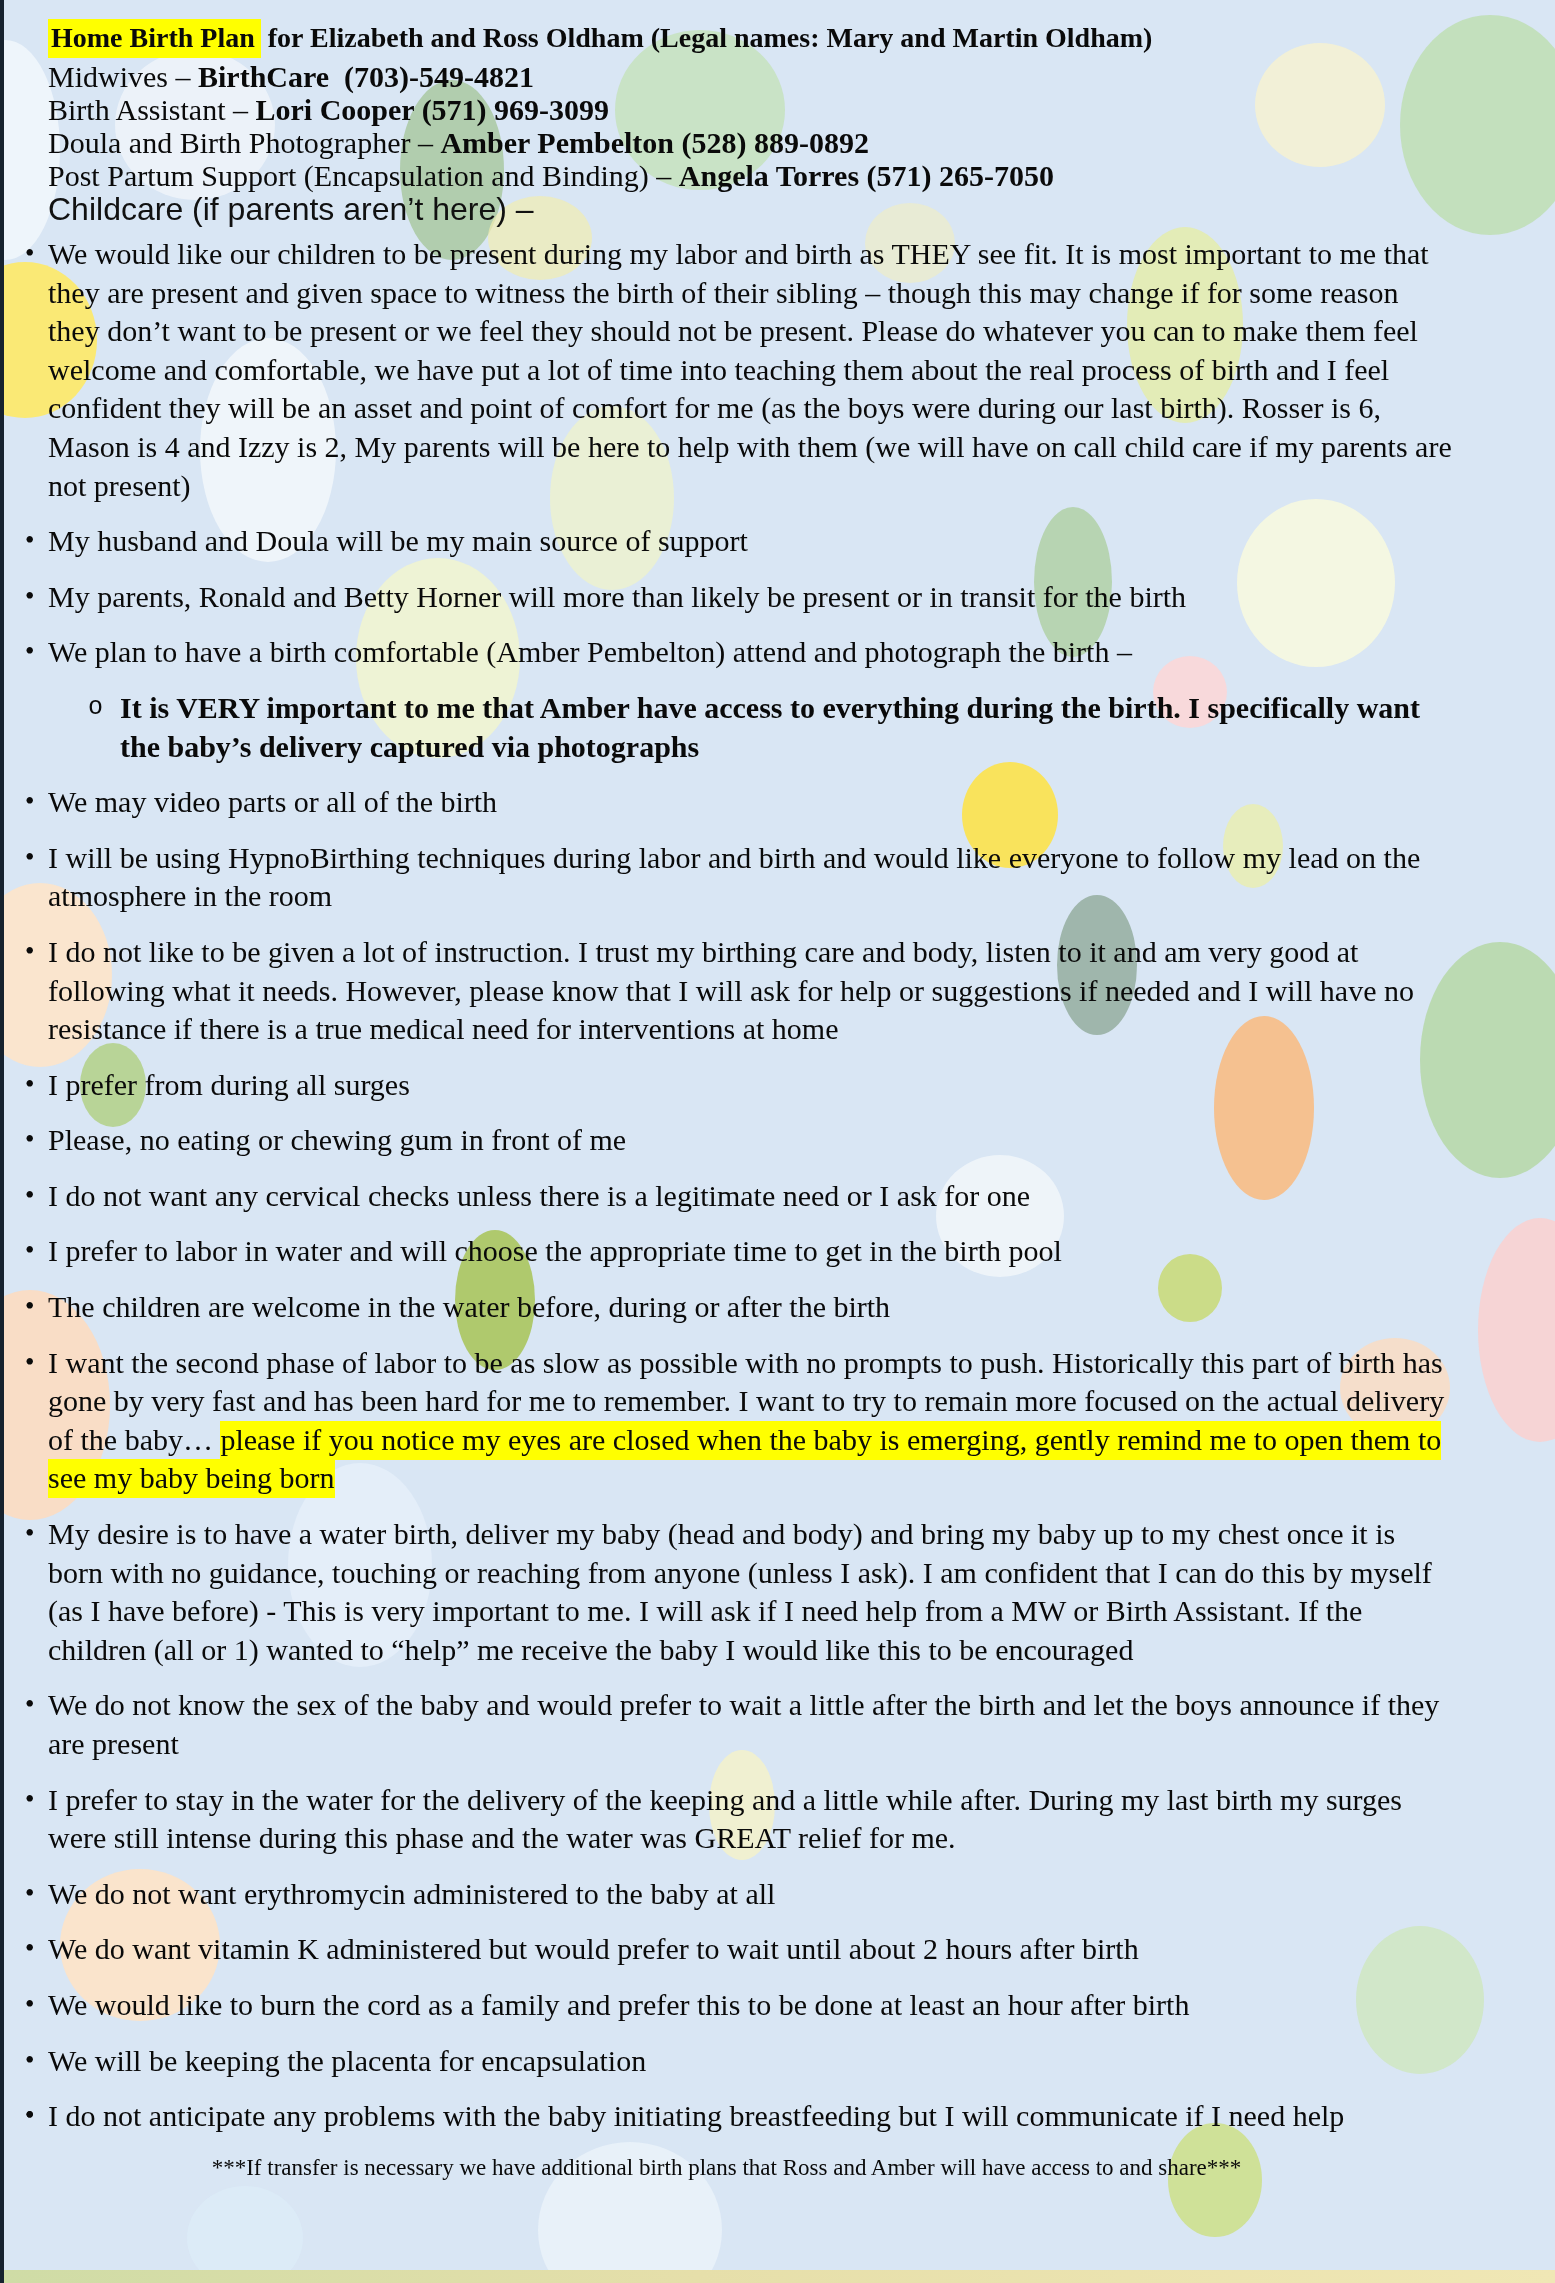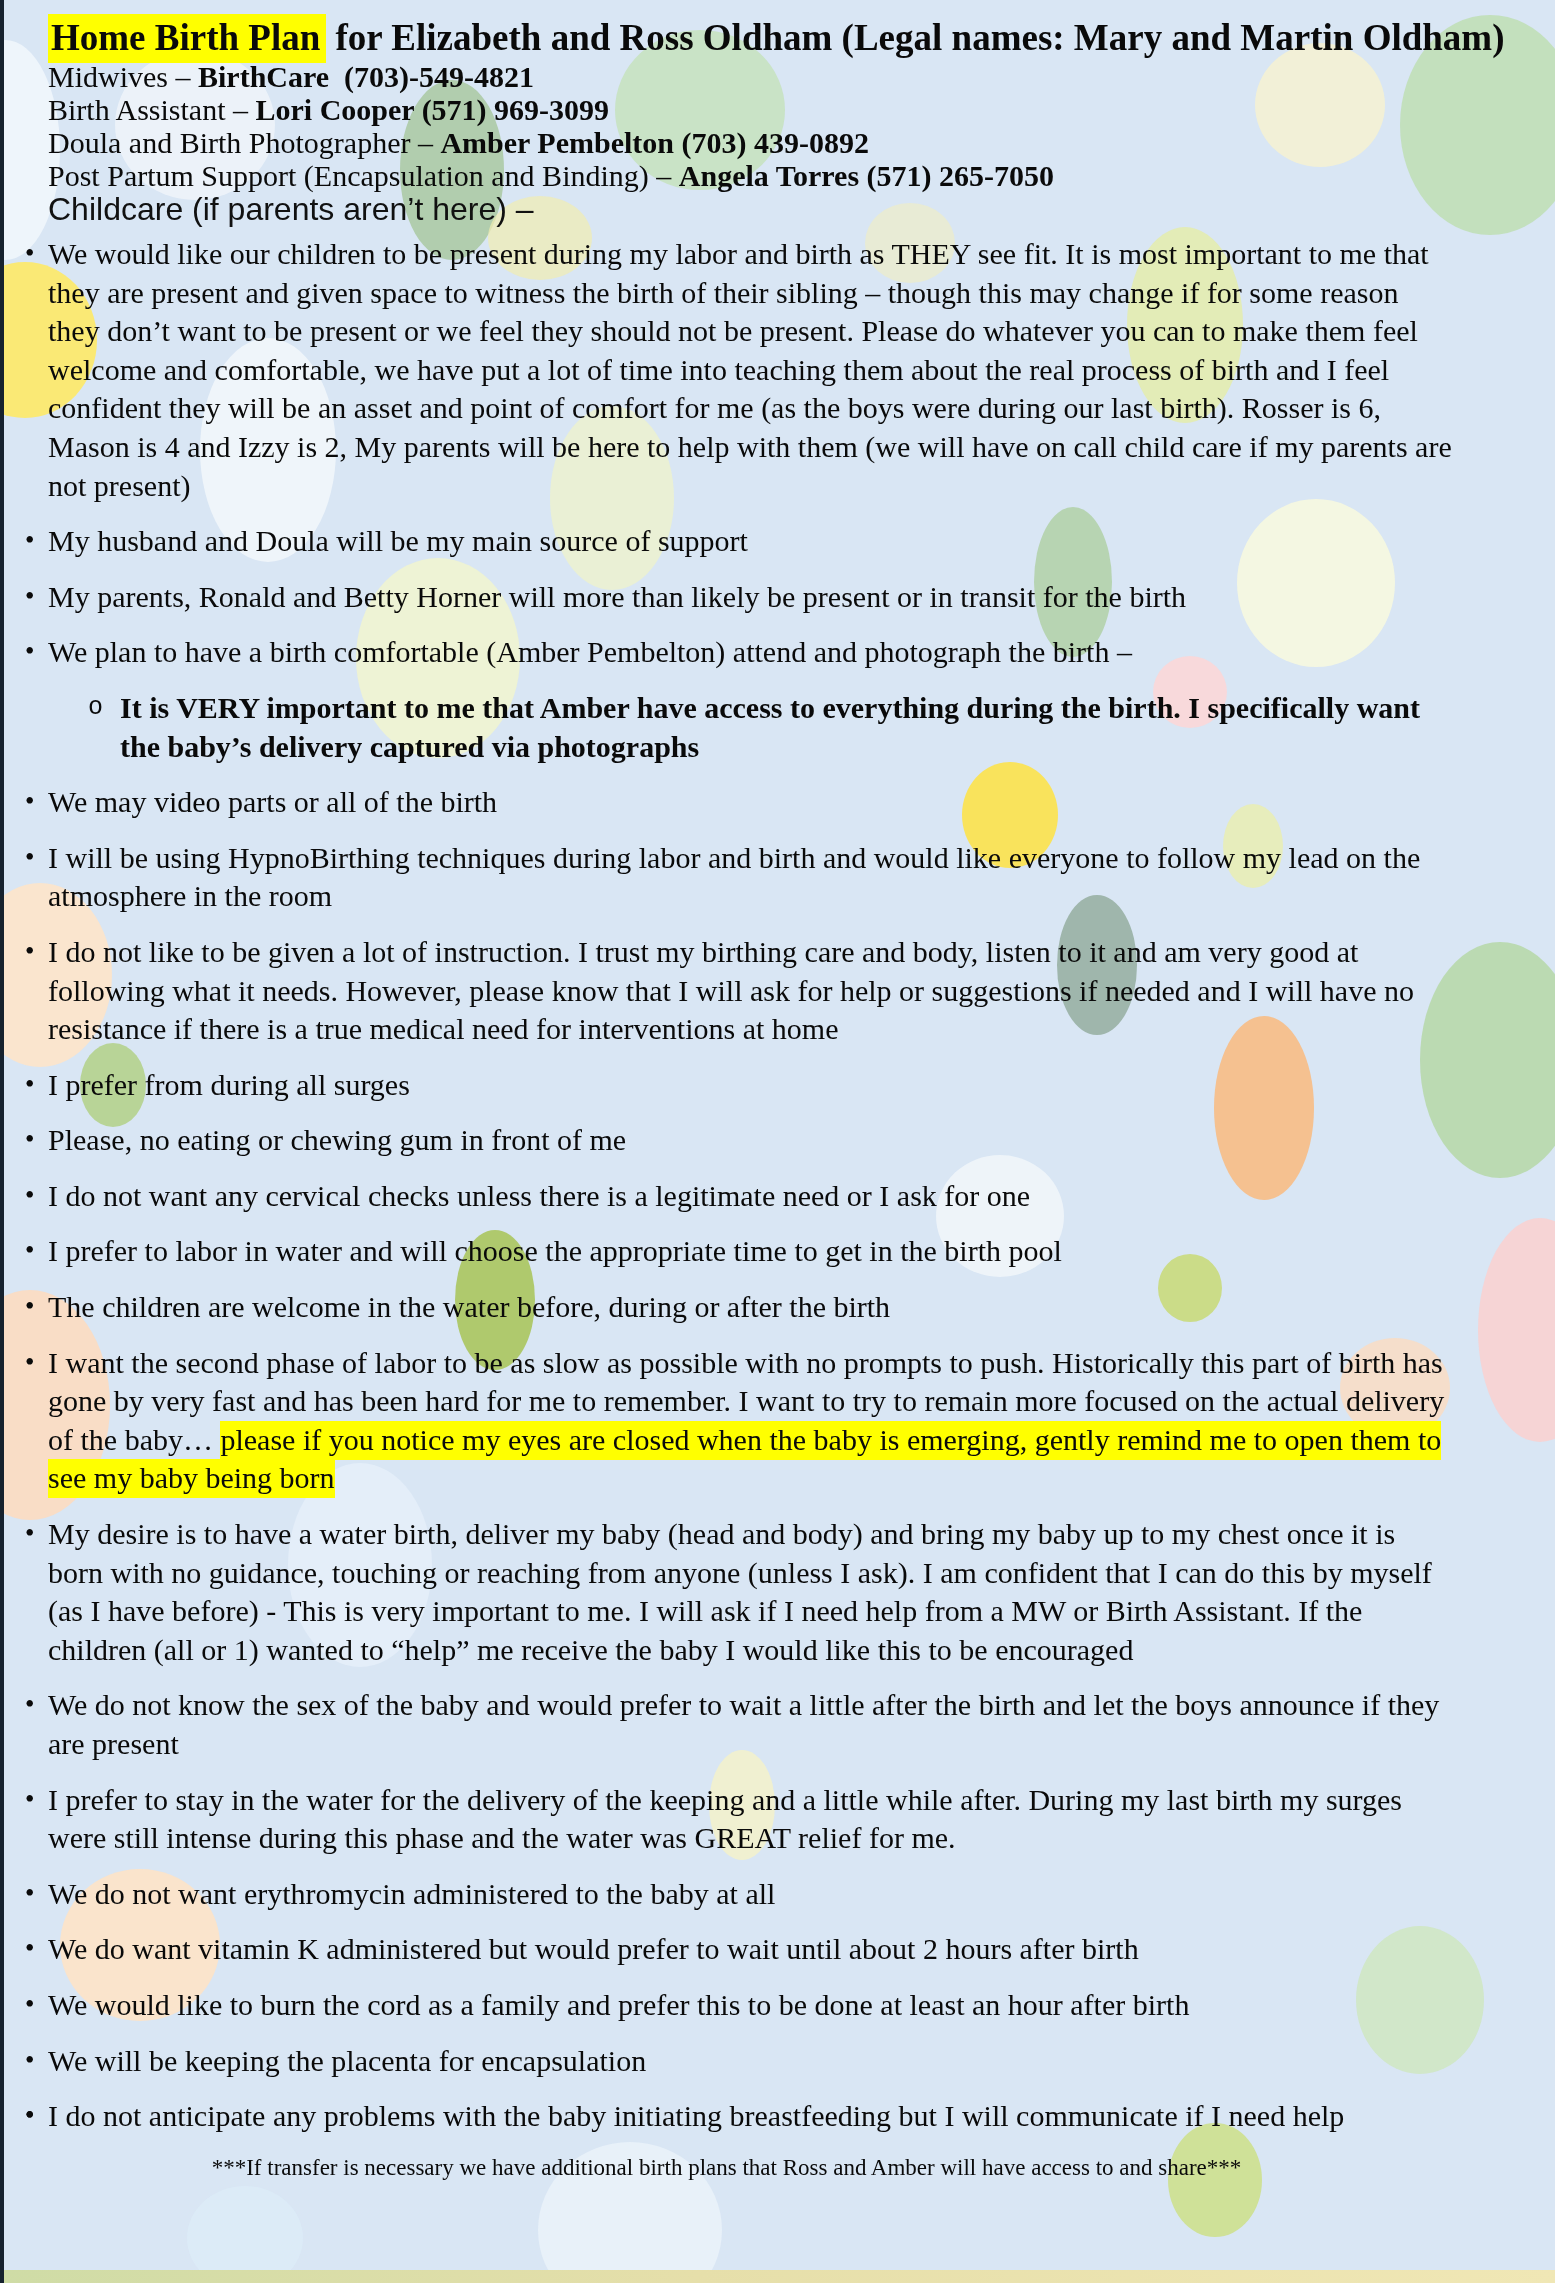--- a/index.html
+++ b/index.html
@@ -12,21 +12,21 @@
     background:var(--bg); color:var(--ink);
     font-family:"Liberation Serif", serif;
   }
   .dots-layer{position:absolute;inset:0;z-index:0;}
   .dot{position:absolute;border-radius:50%;}
   .content{position:relative;z-index:2;}
   .left-border{position:absolute;left:0;top:0;width:4px;height:2283px;background:var(--edge);z-index:6;}
   .bottom-bar{position:absolute;left:0;bottom:0;width:1555px;height:13px;z-index:5;
     background:linear-gradient(90deg,var(--bar-l) 0%,#e6dfaa 45%,var(--bar-r) 100%);}
   .header{padding:16px 0 0 48px;}
-  .title{font-size:37px;font-weight:700;line-height:44px;white-space:nowrap;}
+  .title{font-size:28px;font-weight:700;line-height:44px;white-space:nowrap;}
   .title-hl{background:var(--hl);padding:3px 6px 5px 3px;}
   .contact{font-size:30px;line-height:33px;white-space:pre-wrap;}
   .clabel{font-weight:400;}
   .cname{font-weight:700;}
   .childcare{font-family:"Liberation Sans", sans-serif;font-size:32px;line-height:34px;color:#111;}
   .plan-list{
     list-style:none;margin:9px 0 0 0;padding:0;width:1453px;
     font-size:30px;line-height:38.6px;
   }
   .plan-list li{position:relative;margin:0 0 17px 0;box-sizing:border-box;}
@@ -80,21 +80,21 @@
       <div class="dot" style="left: 538px; top: 2142px; width: 184px; height: 176px; background: rgb(233, 242, 249); opacity: 0.9;"></div>
       <div class="dot" style="left: 187px; top: 2186px; width: 116px; height: 104px; background: rgb(220, 235, 247); opacity: 0.9;"></div>
     </div>
 
   <div class="content">
     <div class="header">
       <div class="title"><span class="title-hl">Home Birth Plan</span><span> for Elizabeth and Ross Oldham (Legal names: Mary and Martin Oldham)</span></div>
 
       <div class="contact"><span class="clabel">Midwives – </span><span class="cname">BirthCare  (703)-549-4821</span></div>
       <div class="contact"><span class="clabel">Birth Assistant – </span><span class="cname">Lori Cooper (571) 969-3099</span></div>
-      <div class="contact"><span class="clabel">Doula and Birth Photographer – </span><span class="cname">Amber Pembelton (703) 439-0892</span></div>
+      <div class="contact"><span class="clabel">Doula and Birth Photographer – </span><span class="cname">Amber Pembelton (528) 889-0892</span></div>
       <div class="contact"><span class="clabel">Post Partum Support (Encapsulation and Binding) – </span><span class="cname">Angela Torres (571) 265-7050</span></div>
 
       <div class="childcare">Childcare (if parents aren’t here) –</div>
     </div>
 
     <ul class="plan-list" id="plan-list">
         <li class="main"><span class="marker">•</span><span class="part normal">We would like our children to be present during my labor and birth as THEY see fit. It is most important to me that they are present and given space to witness the birth of their sibling – though this may change if for some reason they don’t want to be present or we feel they should not be present. Please do whatever you can to make them feel welcome and comfortable, we have put a lot of time into teaching them about the real process of birth and I feel confident they will be an asset and point of comfort for me (as the boys were during our last birth). Rosser is 6, Mason is 4 and Izzy is 2, My parents will be here to help with them (we will have on call child care if my parents are not present)</span></li>
         <li class="main"><span class="marker">•</span><span class="part normal">My husband and Doula will be my main source of support</span></li>
         <li class="main"><span class="marker">•</span><span class="part normal">My parents, Ronald and Betty Horner will more than likely be present or in transit for the birth</span></li>
         <li class="main"><span class="marker">•</span><span class="part normal">We plan to have a birth comfortable (Amber Pembelton) attend and photograph the birth –</span></li>

